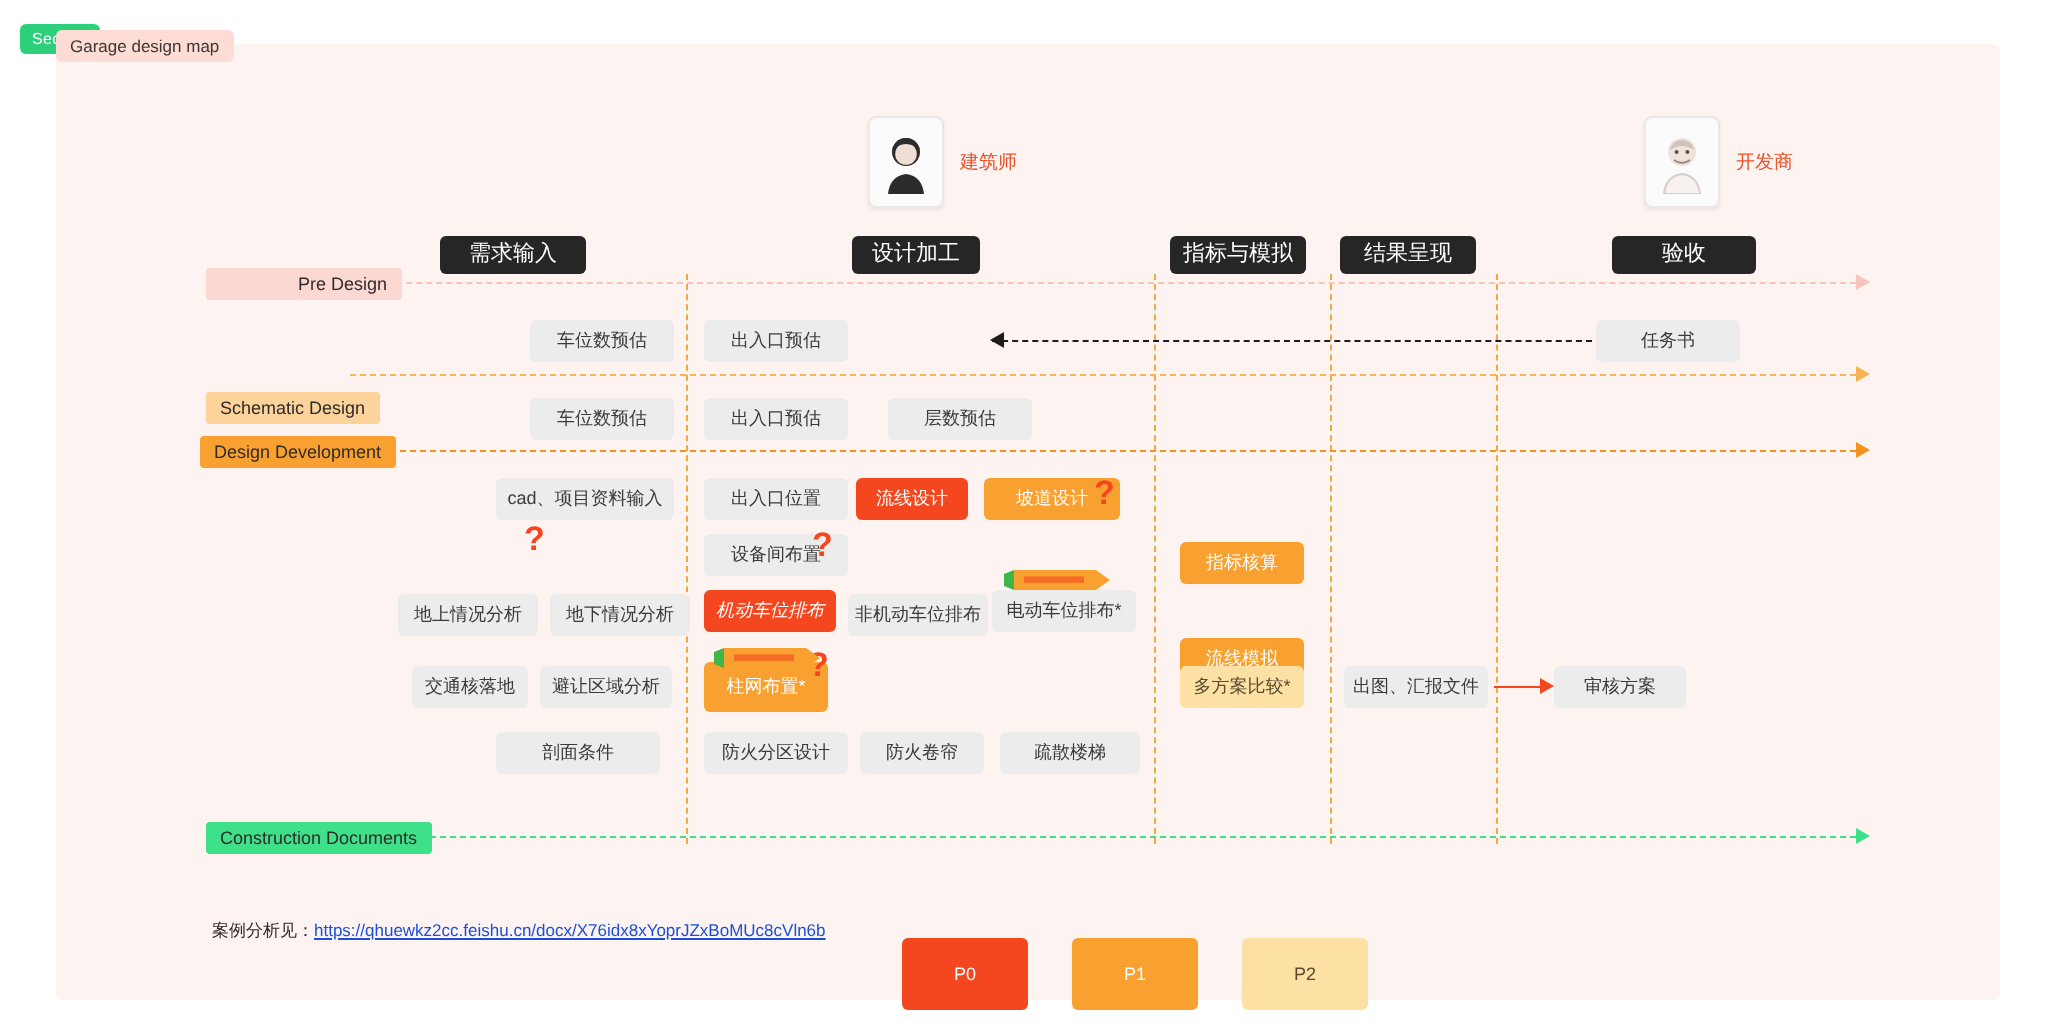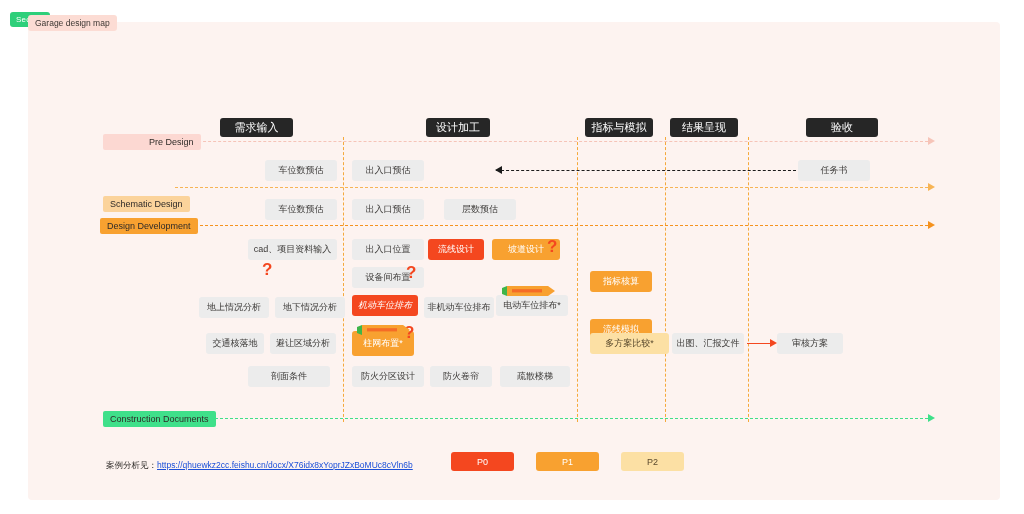--- a/index.html
+++ b/index.html
@@ -108,36 +108,60 @@
 
   
   .footer-note {
     position: absolute; font-size: 8.5px; color: #2f2b28; white-space: nowrap;
   }
   .footer-link {
     position: absolute; font-size: 8.5px; color: #1c4fd8;
     text-decoration: underline; white-space: nowrap;
   }
   .legend-chip {
-    position: absolute; width: 63px; height: 19px;
+    position: absolute; width: 63px; height: 36px;
     display: flex; align-items: center; justify-content: center;
-    font-size: 9px; border-radius: 3px;
+    font-size: 9px; border-radius: 3px; margin-top: 17px;
   }
 </style>
 </head>
 <body>
 
 <div id="root">
 
   <div class="tag-section">Section</div>
   <div class="tag-title">Garage design map</div>
 
   <div class="canvas"></div>
 
-
+  <div class="persona" style="left:434px; top:58px;">
+    <div class="card">
+      <svg width="26" height="32" viewBox="0 0 26 32">
+        <circle cx="13" cy="11" r="7" fill="#2c2c2c"></circle>
+        <circle cx="13" cy="12" r="5.4" fill="#f0ddd4"></circle>
+        <path d="M6 10 q2-6 7-6 q5 0 7 6 q-3-3-7-3 q-4 0-7 3z" fill="#2c2c2c"></path>
+        <path d="M4 32 q1-9 9-10 q8 1 9 10z" fill="#2c2c2c"></path>
+      </svg>
+    </div>
+    <div class="label">建筑师</div>
+  </div>
+
+  <div class="persona" style="left:822px; top:58px;">
+    <div class="card">
+      <svg width="26" height="32" viewBox="0 0 26 32">
+        <circle cx="13" cy="11" r="7" fill="#efe3dc"></circle>
+        <path d="M7 10 q1-5 6-5 q5 0 6 5 q-3-2-6-2 q-3 0-6 2z" fill="#cfc3bc"></path>
+        <circle cx="10.3" cy="11" r="1" fill="#5a5048"></circle>
+        <circle cx="15.7" cy="11" r="1" fill="#5a5048"></circle>
+        <path d="M9 15 q4 3 8 0" stroke="#9b8d85" stroke-width="1" fill="none"></path>
+        <path d="M4 32 q1-9 9-10 q8 1 9 10z" fill="#f7f2ef" stroke="#d8cdc7" stroke-width="1"></path>
+      </svg>
+    </div>
+    <div class="label">开发商</div>
+  </div>
 
   <div class="colhead" style="left:220px; width:73px; top:118px;">需求输入</div>
   <div class="colhead" style="left:426px; width:64px; top:118px;">设计加工</div>
   <div class="colhead" style="left:585px; width:68px; top:118px;">指标与模拟</div>
   <div class="colhead" style="left:670px; width:68px; top:118px;">结果呈现</div>
   <div class="colhead" style="left:806px; width:72px; top:118px;">验收</div>
 
   <div class="vline" style="left:343px;"></div>
   <div class="vline" style="left:577px;"></div>
   <div class="vline" style="left:665px;"></div>
@@ -201,21 +225,21 @@
   <div class="node grey" style="left:270px; top:333px; width:66px;">避让区域分析</div>
   <div class="node p1 tall" style="left:352px; top:331px; width:62px;">柱网布置*</div>
   <div class="sticker" style="left:357px; top:322px;">
     <svg width="54" height="12" viewBox="0 0 54 12">
       <path d="M0 3 L5 1 L5 11 L0 9 Z" fill="#3fb54a"></path>
       <path d="M5 1 H46 L53 6 L46 11 H5 Z" fill="#f8a130"></path>
       <rect x="10" y="4.2" width="30" height="3.2" fill="#f4471f" opacity=".6"></rect>
     </svg>
   </div>
   <div class="qmark" style="left:404px; top:324px;">?</div>
-  <div class="node p2" style="left:590px; top:333px; width:79px;">多方案比较*</div>
+  <div class="node p2" style="left:590px; top:333px; width:62px;">多方案比较*</div>
   <div class="node grey" style="left:672px; top:333px; width:72px;">出图、汇报文件</div>
   <div class="node grey" style="left:777px; top:333px; width:66px;">审核方案</div>
 
   <div class="conn" style="left:747px; top:339px; width:30px; height:9px;">
     <div class="shaft" style="top:4px; width:25px; border-top:1.5px solid #f4471f;"></div>
     <div class="head" style="left:23px; top:0px; border-left:7px solid #f4471f;"></div>
   </div>
 
   <div class="node grey" style="left:248px; top:366px; width:82px;">剖面条件</div>
   <div class="node grey" style="left:352px; top:366px; width:72px;">防火分区设计</div>

